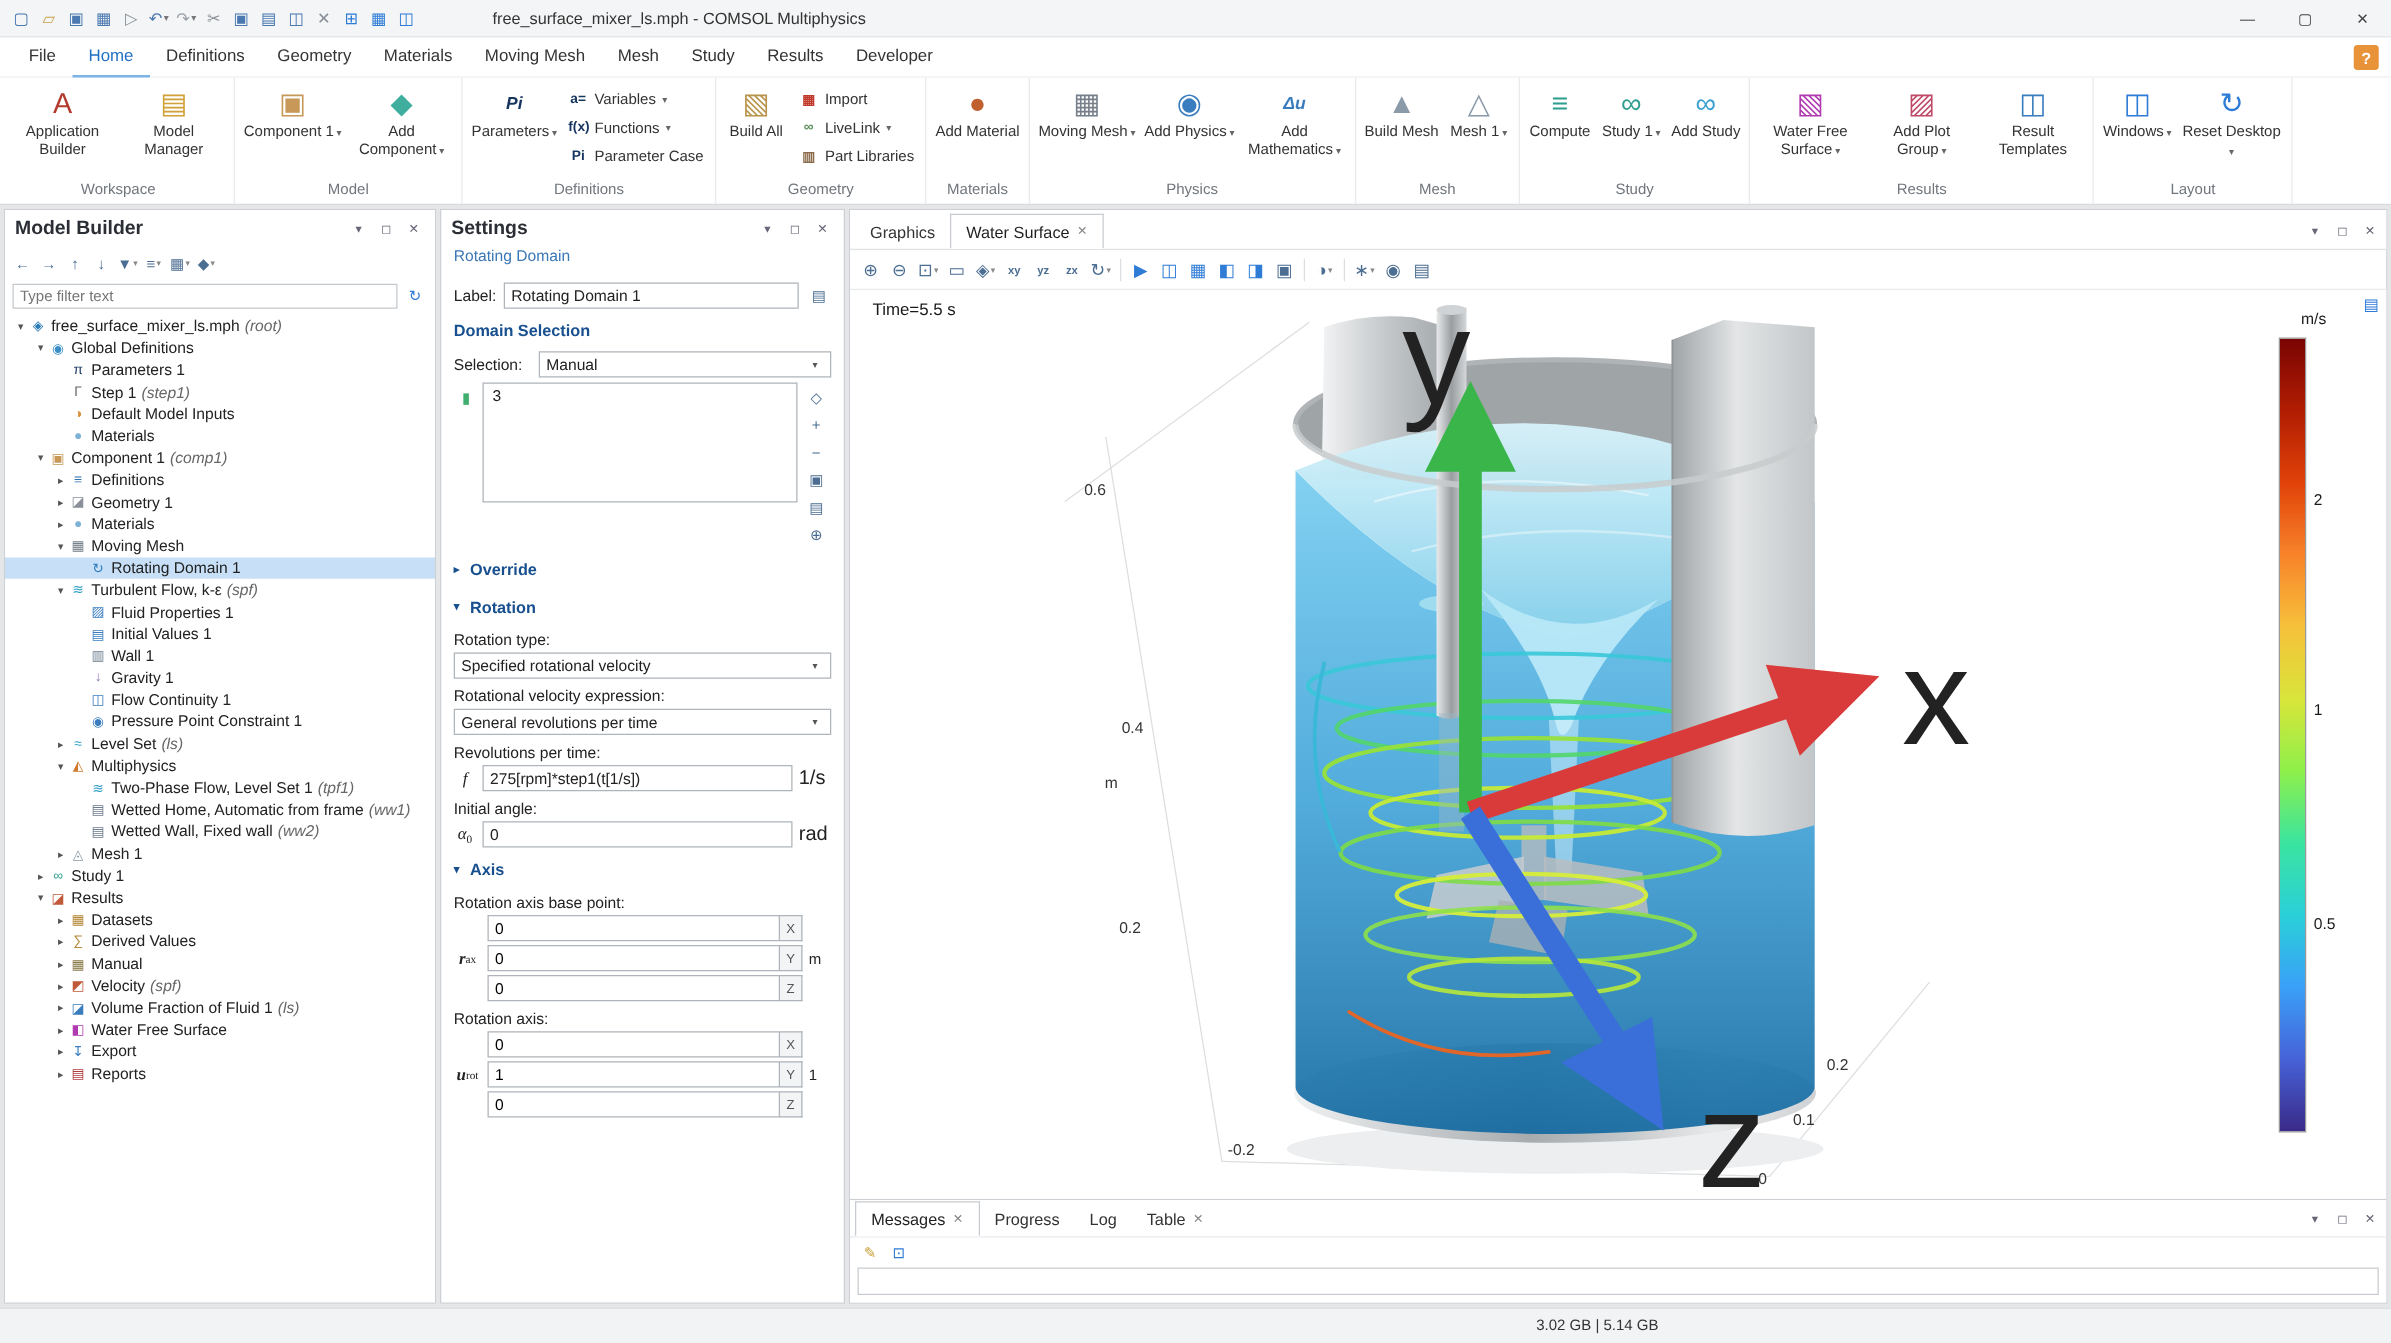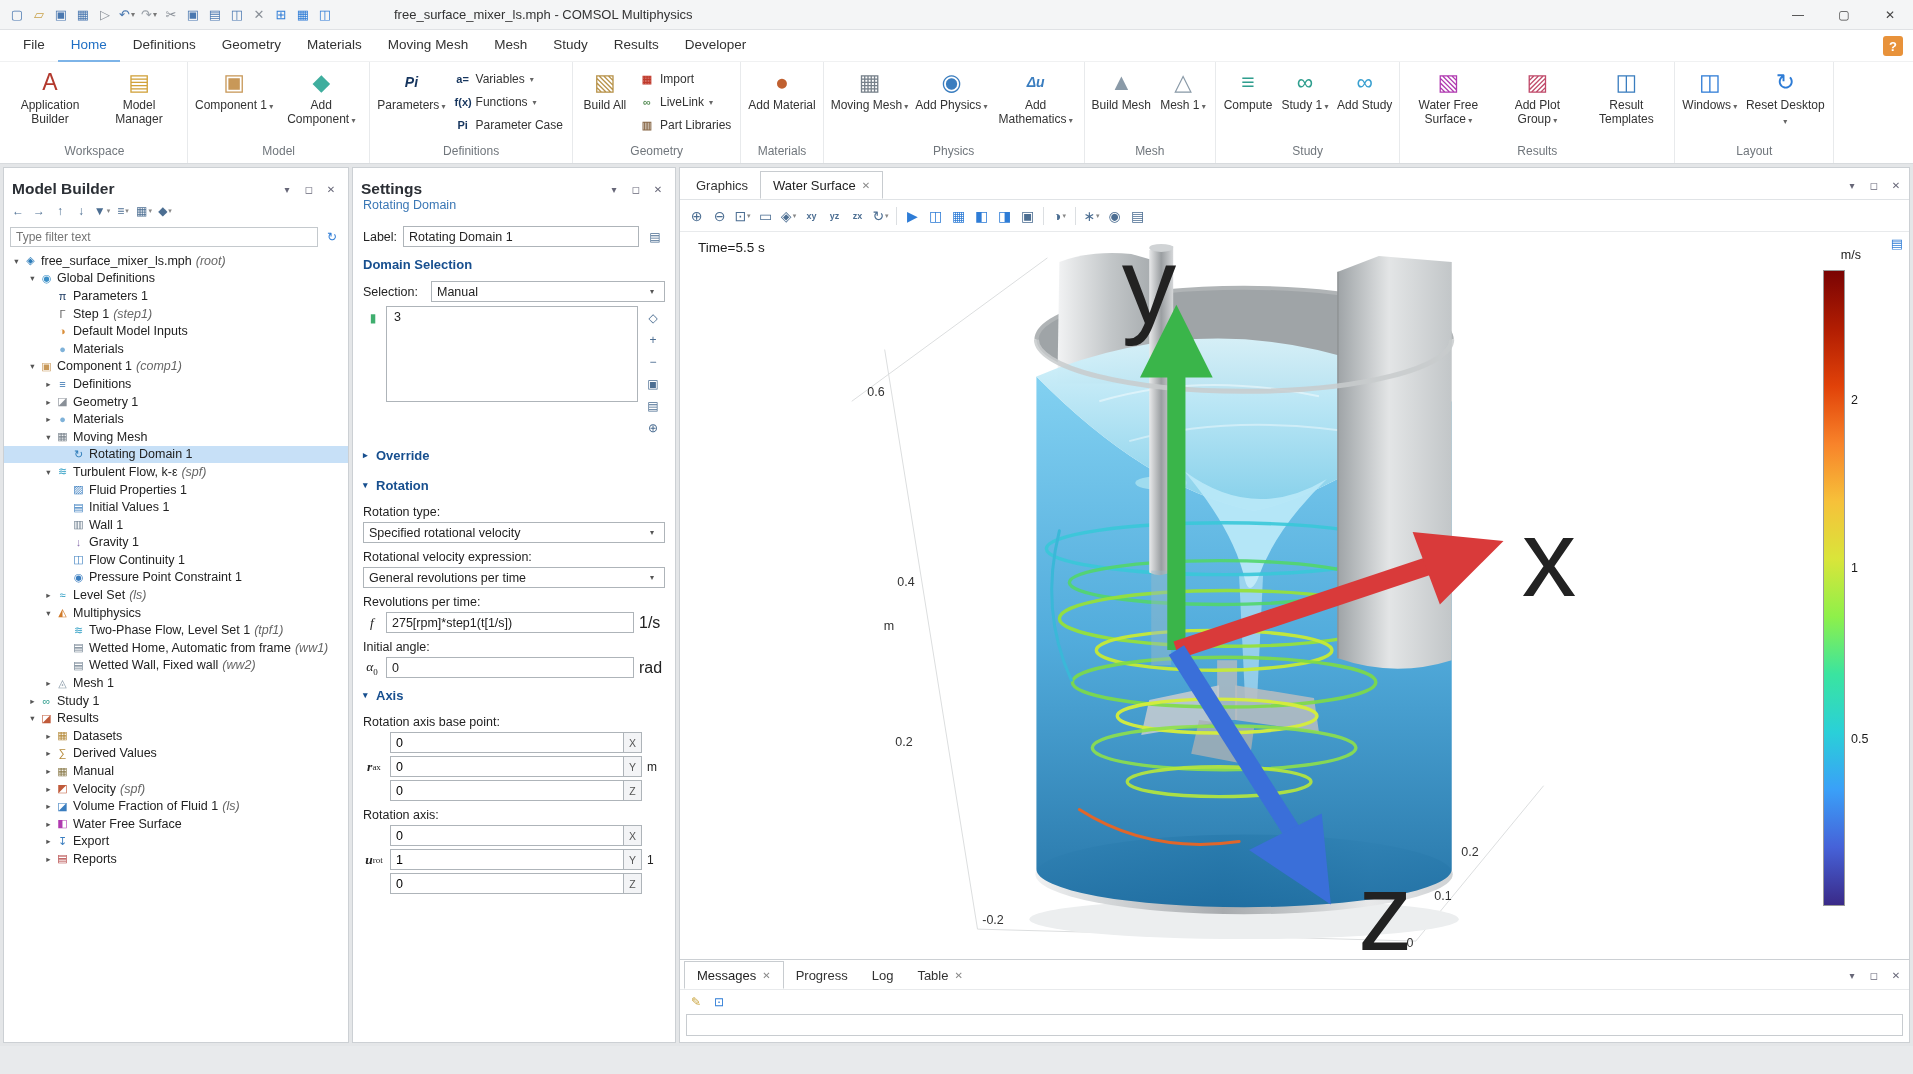--- a/index.html
+++ b/index.html
@@ -35,21 +35,21 @@
   .sic{font-size:13px;width:16px;text-align:center}
   .glabel{font-size:12px;color:#70767c;text-align:center;padding:4px 0 5px;white-space:nowrap}
 
   
   .main{position:absolute;top:164px;left:0;right:0;bottom:28px;display:flex;gap:3px;padding:3px;background:#e4e6e8}
   .panel{background:#fff;border:1px solid #ccd0d4;display:flex;flex-direction:column;min-height:0}
   .mb{width:346px}
   .settings{width:324px}
   .gfx{flex:1;min-width:0}
 
-  .phead{height:30px;display:flex;align-items:flex-end;padding:0 8px;flex:none}
+  .phead{height:30px;display:flex;align-items:center;padding:0 8px;flex:none}
   .ptitle{font-size:15.5px;font-weight:bold;color:#2b2f35}
   .picons{margin-left:auto;display:flex;gap:4px}
   .pico{width:18px;height:18px;display:flex;align-items:center;justify-content:center;font-size:10px;color:#667}
 
   
   .mbtoolbar{height:26px;display:flex;align-items:center;gap:1px;padding:0 4px;flex:none}
   .tbico{display:inline-flex;align-items:center;justify-content:center;min-width:20px;height:20px;font-size:12px;color:#4c6e92;border-radius:3px}
   .tbico .qa{font-size:7px;color:#888;margin-left:1px}
   .filterrow{height:26px;display:flex;align-items:center;padding:0 6px;gap:4px;flex:none}
   .filterrow input{flex:1;height:20px;border:1px solid #c4c9cd;padding:0 5px;font-size:12px;font-family:"Liberation Sans",sans-serif;color:#555}
@@ -1000,13 +1000,16 @@
             </span>
             <span class="tbico">
               <span style="color: rgb(46, 124, 214);">⊡</span>
             </span>
           </div>
         <div class="msgline"></div>
       </div>
     </div>
   </div>
 
+  <div class="statusbar">
+    <span class="mem">3.02 GB | 5.14 GB</span>
+  </div>
 </div>
 
 </body></html>

